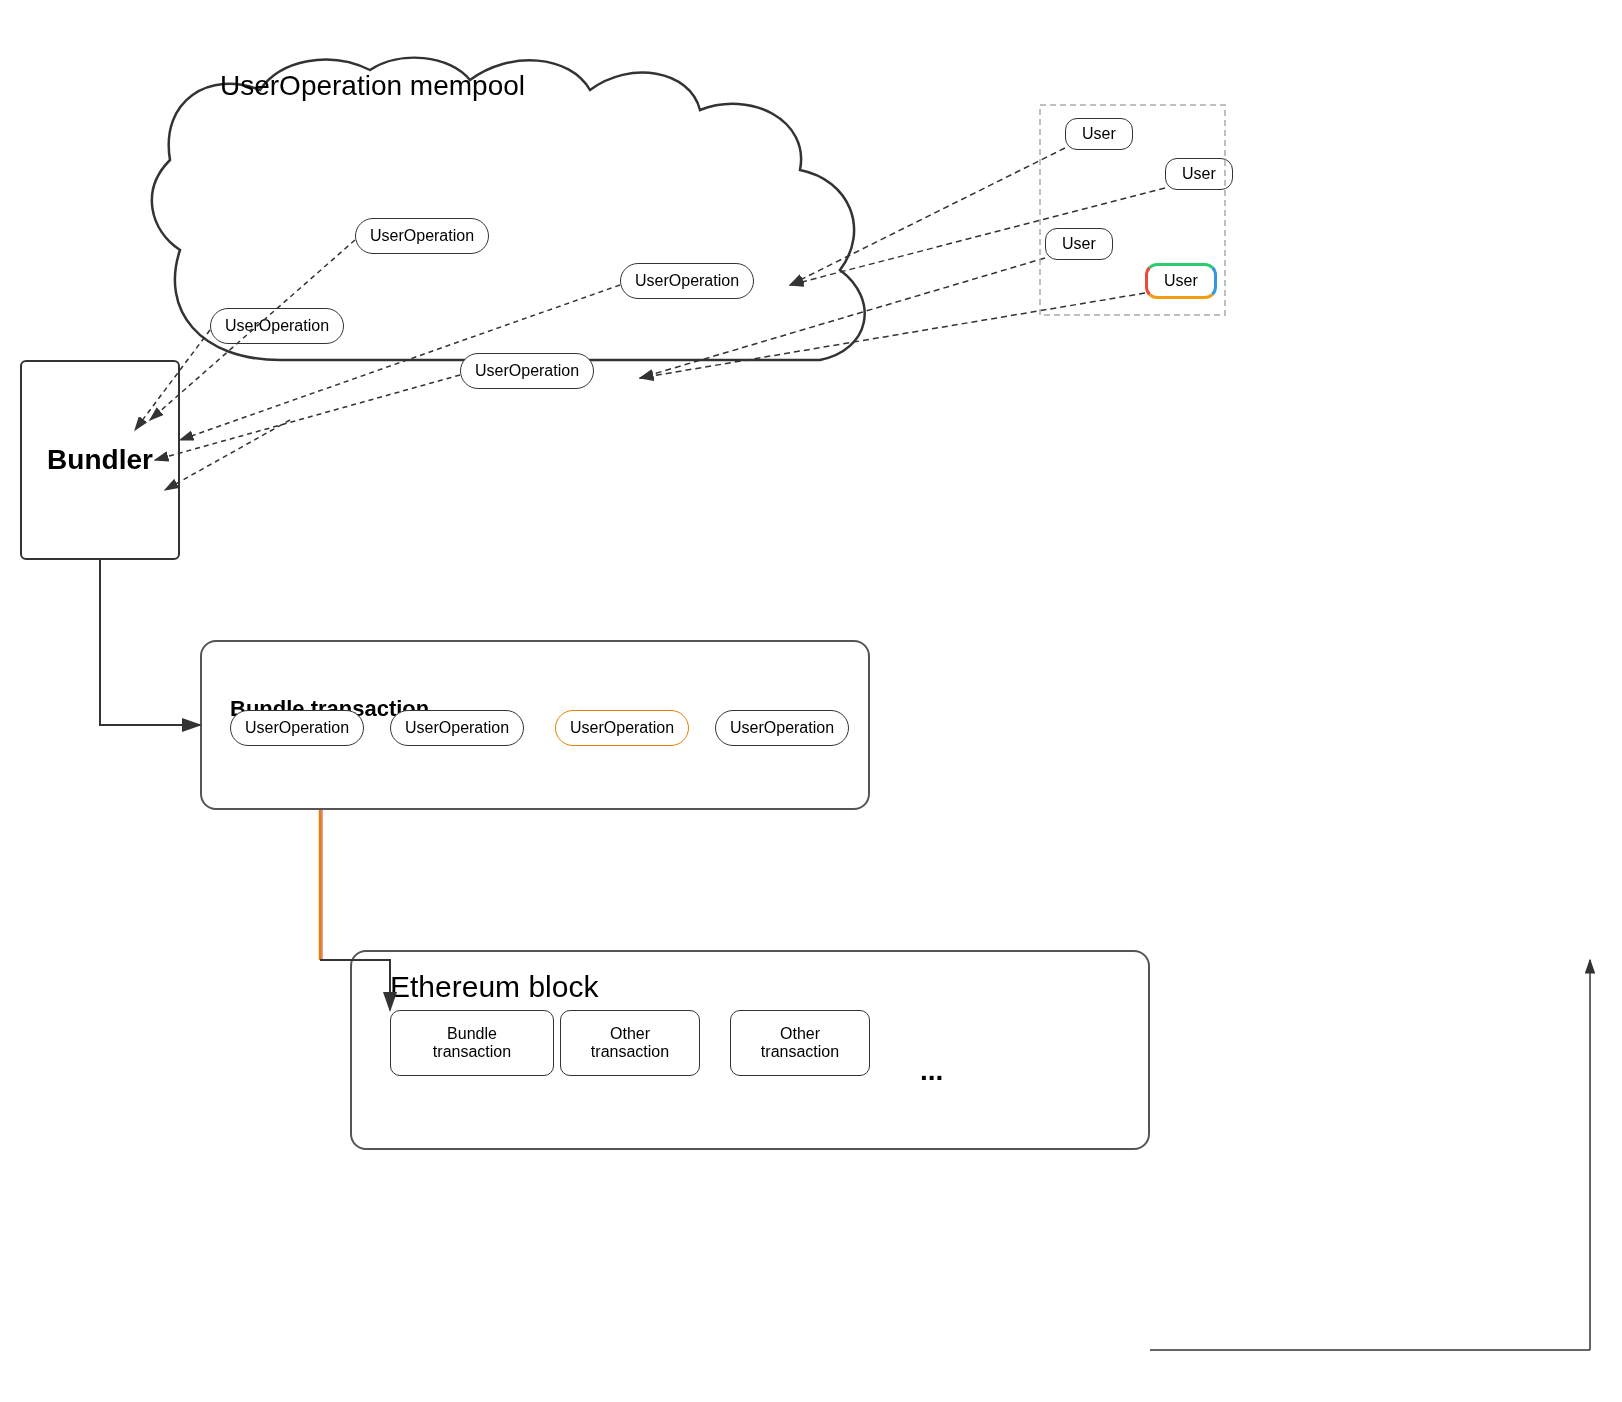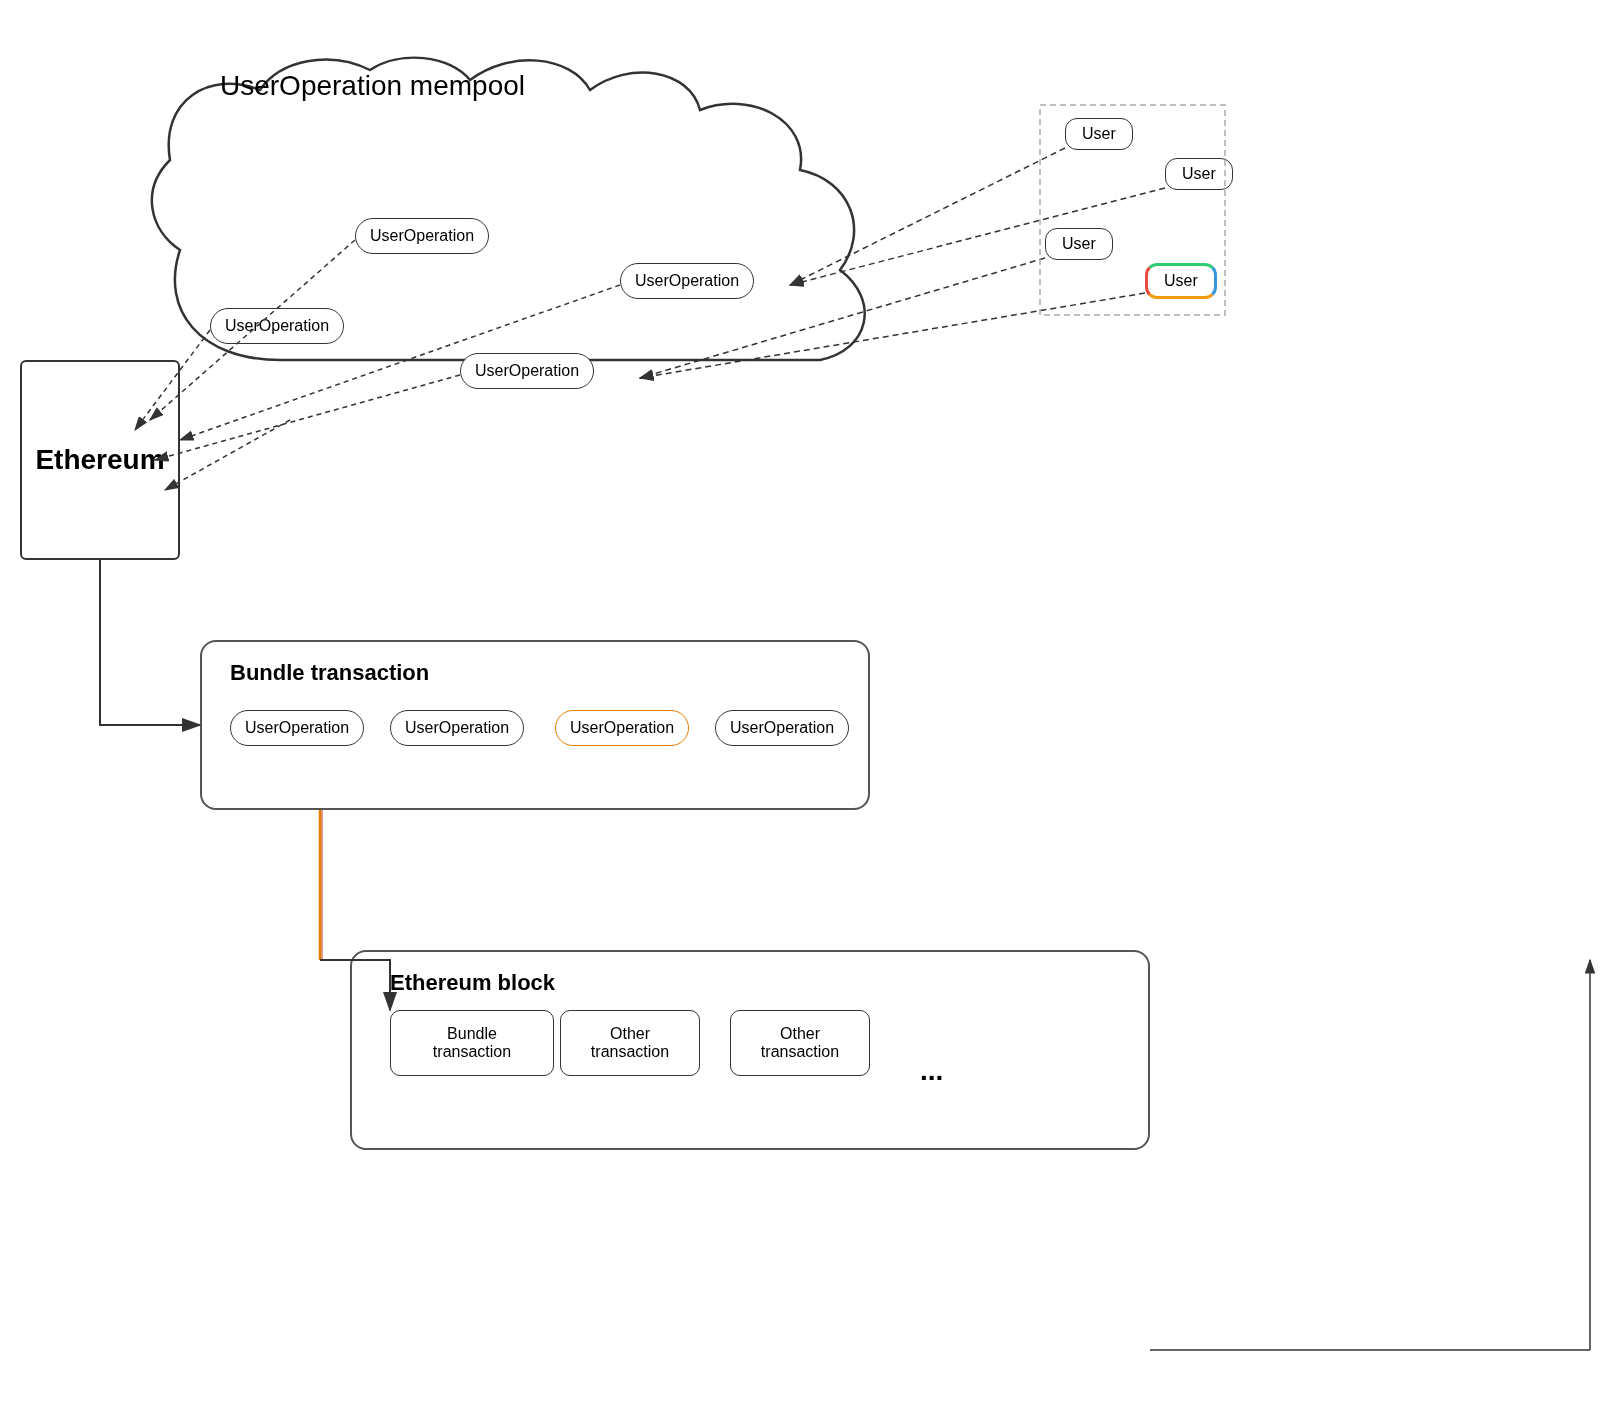--- a/index.html
+++ b/index.html
@@ -87,21 +87,21 @@
       left: 200px;
       width: 670px;
       height: 170px;
       border: 2px solid #555;
       border-radius: 16px;
       background: #fff;
     }
 
     .bundle-transaction-label {
       position: absolute;
-      top: 660px;
+      top: 696px;
       left: 230px;
       font-size: 22px;
       font-weight: bold;
     }
 
     
     .eth-block {
       position: absolute;
       top: 950px;
       left: 350px;
@@ -109,22 +109,22 @@
       height: 200px;
       border: 2px solid #555;
       border-radius: 16px;
       background: #fff;
     }
 
     .eth-block-label {
       position: absolute;
       top: 970px;
       left: 390px;
-      font-size: 22px;
-      font-weight: bold;
+      font-size: 30px;
+      font-weight: normal;
     }
 
     
     .tx-box {
       position: absolute;
       border: 1.5px solid #333;
       border-radius: 10px;
       padding: 14px 18px;
       font-size: 16px;
       background: #fff;
@@ -177,21 +177,21 @@
 
   <div class="uo-box" style="top:308px; left:210px;">
     <span>UserOperation</span>
   </div>
 
   <div class="uo-box" style="top:353px; left:460px;">
     <span>UserOperation</span>
   </div>
 
   <div class="bundler-box">
-    <span>Ethereum</span>
+    <span>Bundler</span>
   </div>
 
   <div class="user-box" style="top:118px; left:1065px;">
     <span>User</span>
   </div>
   <div class="user-box" style="top:158px; left:1165px;">
     <span>User</span>
   </div>
   <div class="user-box" style="top:228px; left:1045px;">
     <span>User</span>

